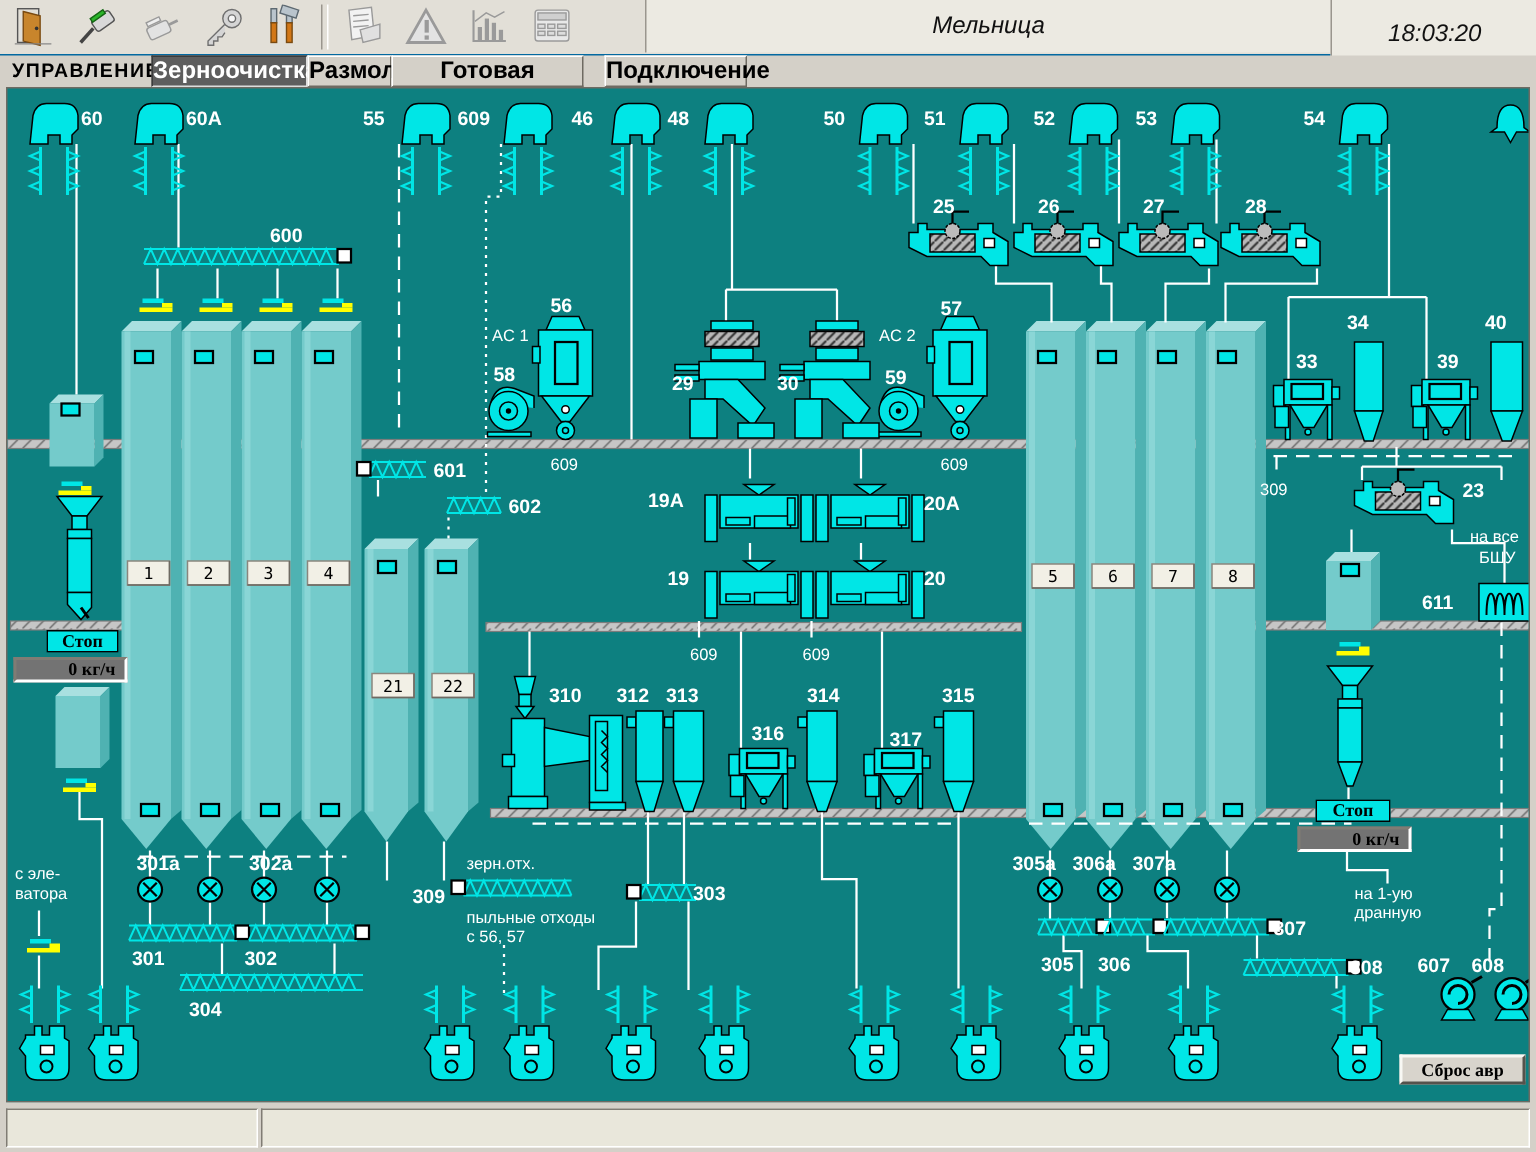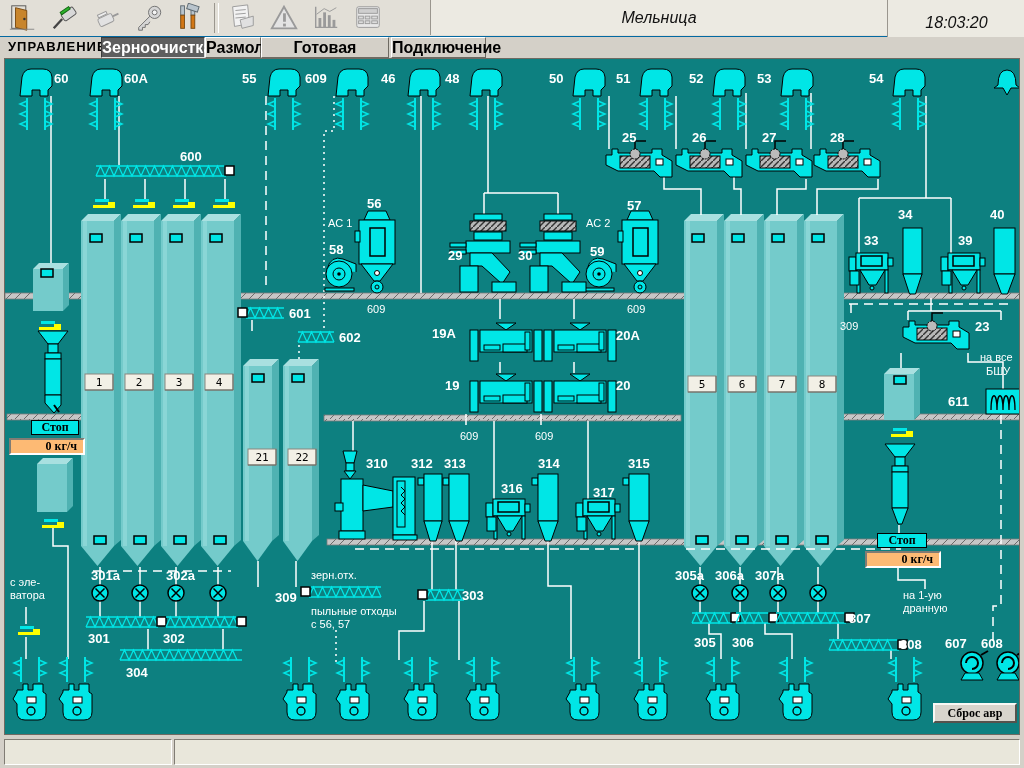--- a/index.html
+++ b/index.html
@@ -22,21 +22,21 @@
   
   #canvas{position:absolute;left:4px;top:58px;width:1016px;height:677px;background:#0D8080;border:1px solid #6e6a62;box-sizing:border-box;}
   #diagram-svg{position:absolute;left:0;top:0;}
   text.lbl{font-family:"Liberation Sans",sans-serif;font-size:13px;font-weight:bold;fill:#FFFFFF;}
   text.lbl.s{font-size:11px;font-weight:normal;}
   text.boxt{font-family:"DejaVu Sans Mono",monospace;font-size:11px;fill:#000;}
   
   .hmi{position:absolute;box-sizing:border-box;font-family:Liberation Serif, serif;font-weight:bold;font-size:12px;
     display:flex;align-items:center;justify-content:center;}
   .hmi.stop{background:#00E6E6;border:1px solid #000;color:#000;}
-  .hmi.disp{background:#fdba74;border-top:2px solid #807c74;border-left:2px solid #807c74;border-bottom:2px solid #fff;border-right:2px solid #fff;color:#000;justify-content:flex-end;padding-right:6px;}
+  .hmi.disp{background:#737373;border-top:2px solid #807c74;border-left:2px solid #807c74;border-bottom:2px solid #fff;border-right:2px solid #fff;color:#000;justify-content:flex-end;padding-right:6px;}
   .hmi.btn{background:#D8D4CC;border-top:2px solid #F8F8F4;border-left:2px solid #F8F8F4;border-bottom:2px solid #55524c;border-right:2px solid #55524c;color:#000;}
   
   #statusbar{position:absolute;left:0;top:735px;width:1024px;height:33px;background:#D4D0C8;}
   .spanel{position:absolute;top:4px;height:24px;background:#E9E7DB;border-top:1px solid #807c74;border-left:1px solid #807c74;border-bottom:1px solid #fff;border-right:1px solid #fff;}
 </style>
 </head>
 <body>
 
 <div id="window">
   <div id="toolbar">
@@ -125,21 +125,21 @@
       </div>
     <div id="title-zone">Мельница</div>
     <div id="time-zone">18:03:20</div>
   </div>
   <div id="tabbar">
     <span id="mgmt">УПРАВЛЕНИЕ</span>
     <div id="tabs-holder">
         <div class="tab active" style="left: 101px; width: 102px;">Зерноочистка</div>
         <div class="tab" style="left: 205px; width: 54px;">Размол</div>
         <div class="tab" style="left: 261px; width: 126px;">Готовая продукция</div>
-        <div class="tab" style="left: 391px; width: 93px;">Подключение</div>
+        <div class="tab" style="left: 403px; width: 93px;">Подключение</div>
       </div>
   </div>
   <div id="canvas">
     <svg id="diagram-svg" width="1014" height="675" viewBox="0 0 1014 675">
         <defs>
  <pattern id="hatch" width="6" height="6" patternUnits="userSpaceOnUse">
             <rect width="6" height="6" fill="#b8b8b8"></rect>
             <path d="M0,6 L6,0" stroke="#333" stroke-width="1.4"></path>
           </pattern>
  <pattern id="railp" width="9" height="6" patternUnits="userSpaceOnUse">

